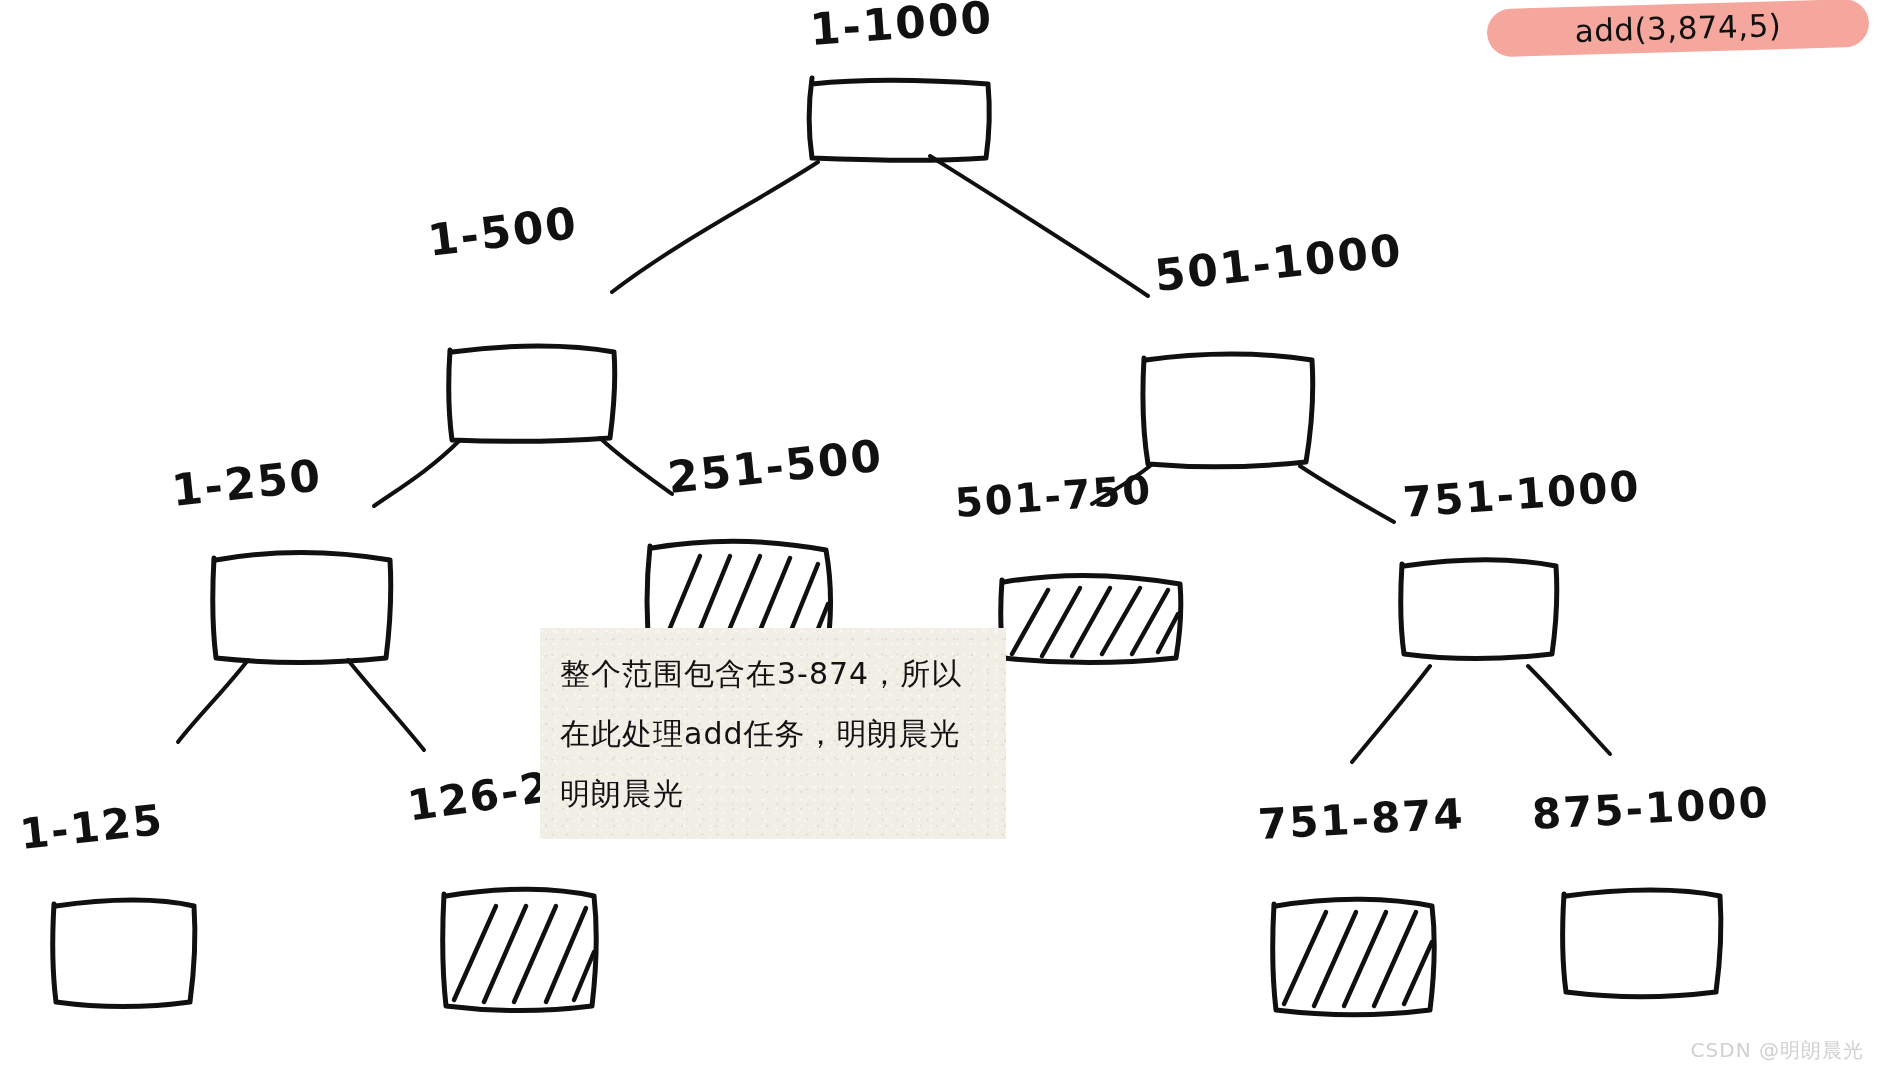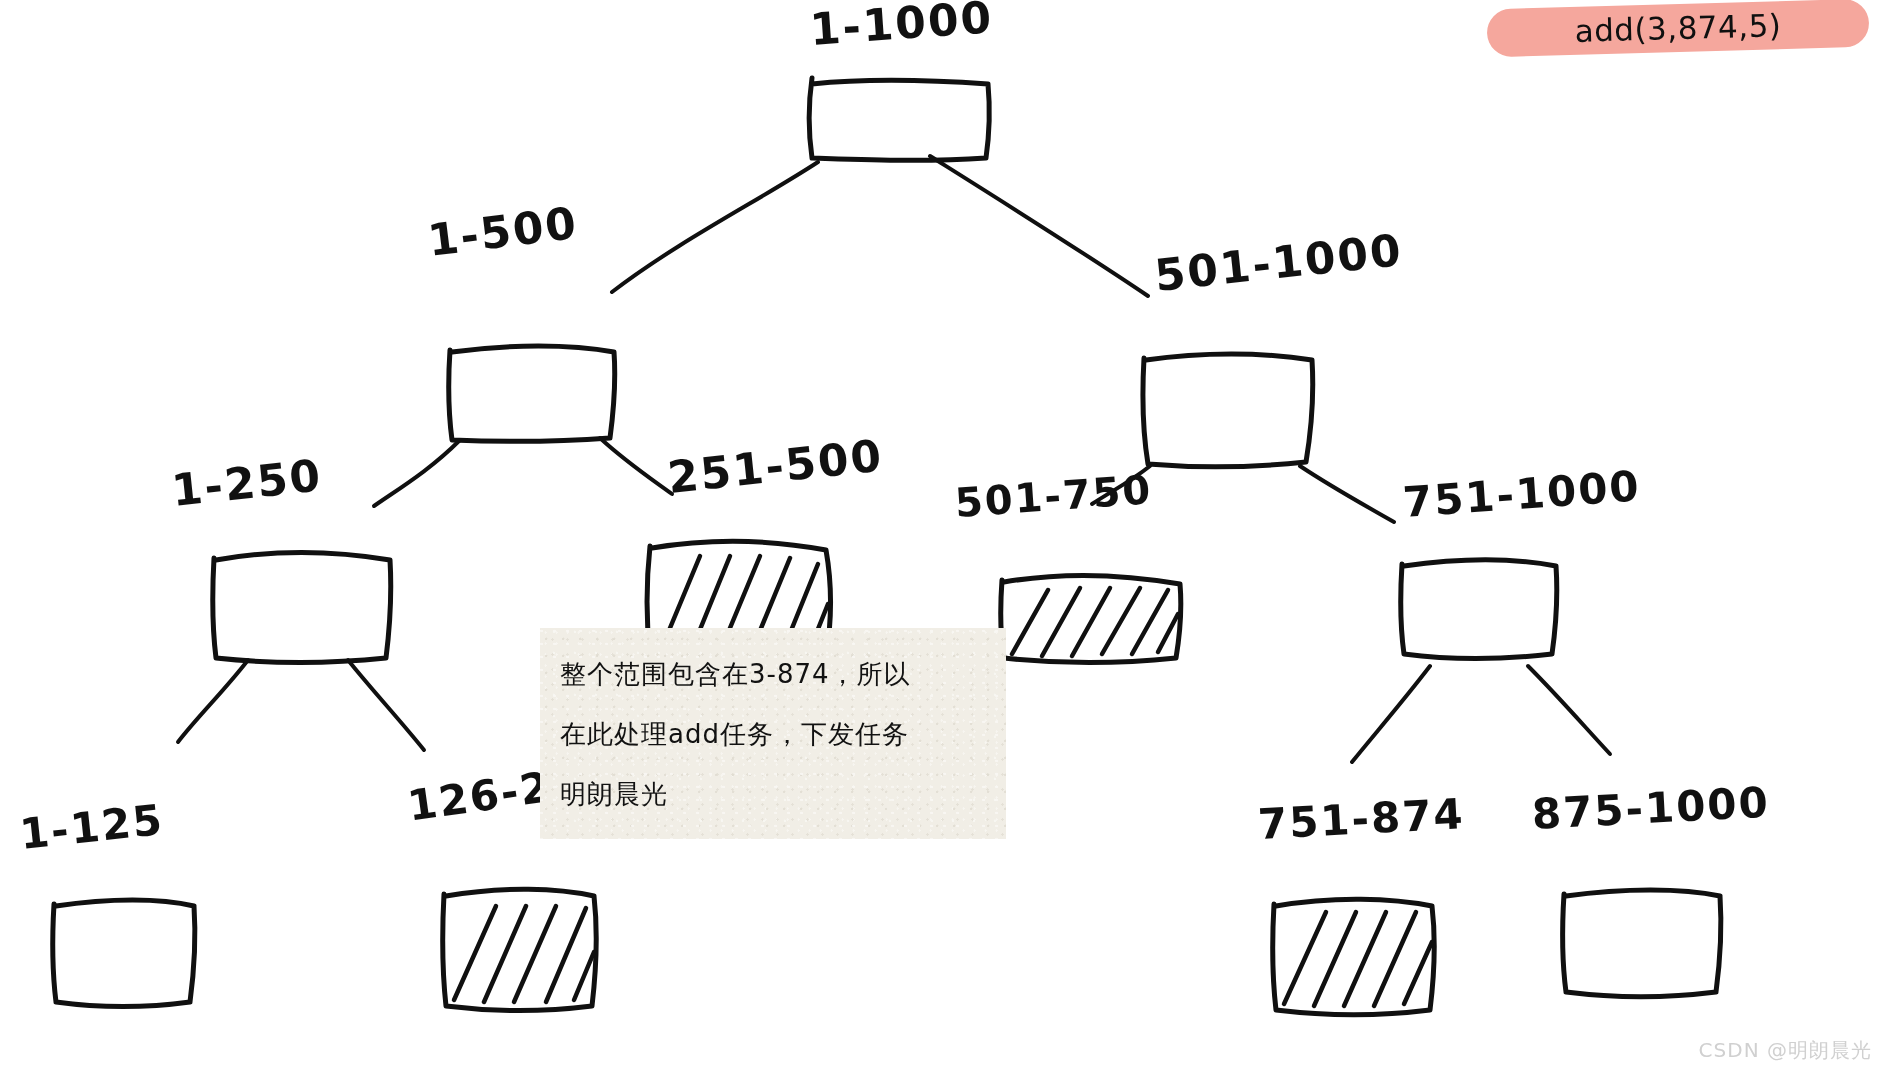--- a/index.html
+++ b/index.html
@@ -87,29 +87,29 @@
       radial-gradient(circle at 51% 41%, rgba(255,255,255,0.7) 0 1px, transparent 1.2px);
     background-size: 13px 13px, 17px 17px, 21px 21px, 15px 15px, 11px 11px;
   }
   #note-box .note-lines {
     position: absolute;
     left: 20px;
     top: 16px;
     width: 430px;
     color: #121212;
     font-family: "DejaVu Sans", sans-serif;
-    font-size: 26px;
+    font-size: 30px;
     line-height: 60px;
     letter-spacing: 1px;
     white-space: nowrap;
   }
   
   #watermark {
     position: absolute;
-    right: 6px;
+    right: 14px;
     bottom: 14px;
     color: #d0d0d0;
     font-size: 20px;
     font-family: "DejaVu Sans", sans-serif;
     letter-spacing: 1px;
   }
 </style>
 </head>
 <body>
 
@@ -243,20 +243,20 @@
 
   <div id="op-tag">
     <div class="tag-bg"></div>
     <div class="tag-text">add(3,874,5)</div>
   </div>
 
   <div id="note-box">
     <div class="note-grain"></div>
     <div class="note-lines">
       <div>整个范围包含在3-874，所以</div>
-      <div>在此处理add任务，下发任务</div>
+      <div>在此处理add任务，明朗晨光</div>
       <div>明朗晨光</div>
     </div>
   </div>
 
   <div id="watermark">CSDN @明朗晨光</div>
 
 </div>
 
 </body></html>

